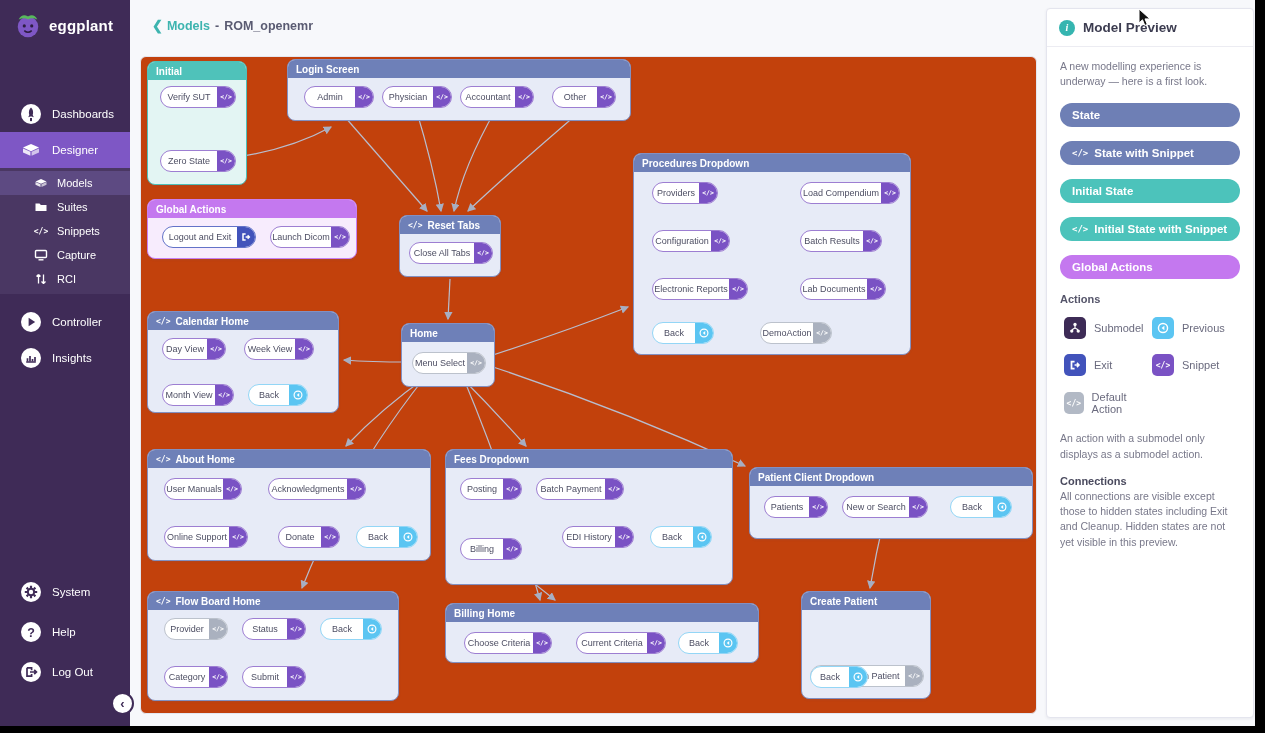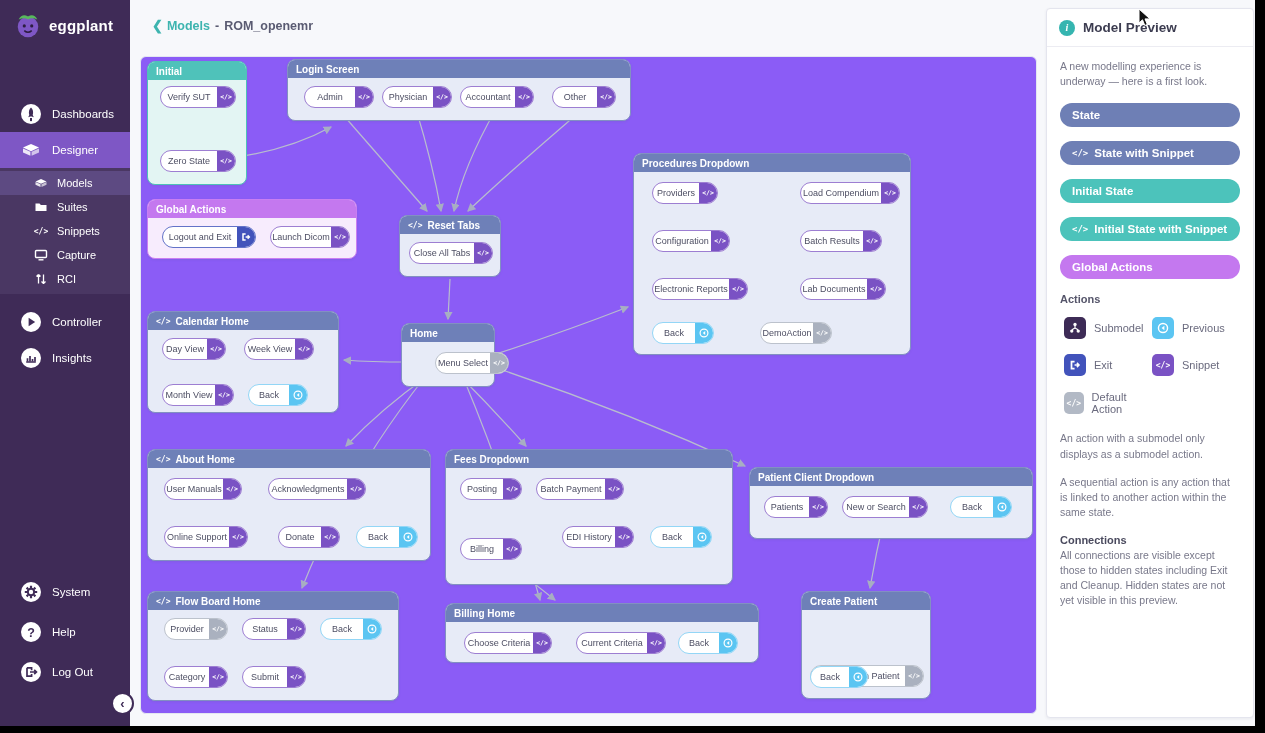--- a/index.html
+++ b/index.html
@@ -33,21 +33,21 @@
   
   .main { position:absolute; left:130px; top:0; width:1125px; height:726px; }
   .topbar { position:absolute; left:0; top:0; width:100%; height:56px; background:#f7f8fb; }
   .breadcrumb { position:absolute; left:22px; top:18px; font-size:12.5px; font-weight:bold; color:#5a5b72; display:flex; gap:5px; align-items:center; }
   .breadcrumb .bc-back { color:#3db4af; cursor:pointer; display:flex; gap:4px; align-items:center; }
   .breadcrumb .bc-chev { font-size:13px; font-weight:bold; color:#3db4af; }
   .edit-btn { position:absolute; right:95px; top:13px; width:64px; height:23px; background:#54c6c6; color:#fff;
     font-size:11.5px; border:none; border-radius:4px; cursor:pointer; font-family:inherit; }
 
   
-  .canvas { position:absolute; left:10px; top:56px; width:897px; height:658px; background:#8b5cf6;
+  .canvas { position:absolute; left:10px; top:56px; width:897px; height:658px; background:#c2410c;
     border:1px solid #e3e7f1; border-radius:6px; overflow:hidden; }
   .edges { position:absolute; left:0; top:0; width:897px; height:658px; }
   .node { position:absolute; border-radius:8px; border:1px solid #8290c2; background:#e7ebf7; box-shadow:0 1px 2px rgba(90,100,140,.15); }
   .node-header { height:18px; background:#6e80b8; border-radius:7px 7px 0 0; color:#fff; font-size:10px; font-weight:bold;
     display:flex; align-items:center; gap:5px; padding:0 8px; white-space:nowrap; }
   .node.initial { background:#e3f5f3; border-color:#4fc0b8; }
   .node.initial .node-header { background:#4fc2ba; }
   .node.global { background:#f7ecfd; border-color:#c97ef2; }
   .node.global .node-header { background:#c478ef; }
   .hdr-snip { font-family:"DejaVu Sans Mono", monospace; font-size:8px; font-weight:bold; }
@@ -435,21 +435,21 @@
                   <circle cx="8" cy="8" r="5.2" fill="none" stroke="#fff" stroke-width="1.6"></circle>
                   <path d="M9.6 5.4 L6.4 8 L9.6 10.6 Z" fill="#fff"></path>
                 </svg>
               </span>
             </div>
           </div>
           <div class="node state" style="left: 260px; top: 266px; width: 94px; height: 64px;">
             <div class="node-header">
               <span>Home</span>
             </div>
-            <div class="pill ic-default" style="left: 10px; top: 28px; width: 74px; margin-left: 23px;">
+            <div class="pill ic-default" style="left: 10px; top: 28px; width: 74px;">
               <span class="p-lb">Menu Select</span>
               <span class="p-ic">
                 <span class="tag">&lt;/&gt;</span>
               </span>
             </div>
           </div>
           <div class="node state" style="left: 6px; top: 392px; width: 284px; height: 112px;">
             <div class="node-header">
               <span class="hdr-snip">&lt;/&gt;</span>
               <span>About Home</span>
@@ -704,21 +704,20 @@
               <span class="a-lb">Snippet</span>
             </div>
             <div class="act-item">
               <span class="a-ic a-default">
                 <span class="tag">&lt;/&gt;</span>
               </span>
               <span class="a-lb">Default Action</span>
             </div>
           </div>
         <p class="pv-para">An action with a submodel only displays as a submodel action.</p>
-        <p class="pv-para">A sequential action is any action that is linked to another action within the same state.</p>
         <div class="pv-h2">Connections</div>
         <p class="pv-para">All connections are visible except those to hidden states including Exit and Cleanup. Hidden states are not yet visible in this preview.</p>
       </div>
     </section>
   </main>
 
   <svg class="cursor" width="14" height="20" viewBox="0 0 14 20">
     <path d="M1 1 L1 15 L4.5 11.8 L6.8 17.5 L9.3 16.4 L7 10.9 L12 10.9 Z" fill="#111" stroke="#fff" stroke-width="1"></path>
   </svg>
 </div>

